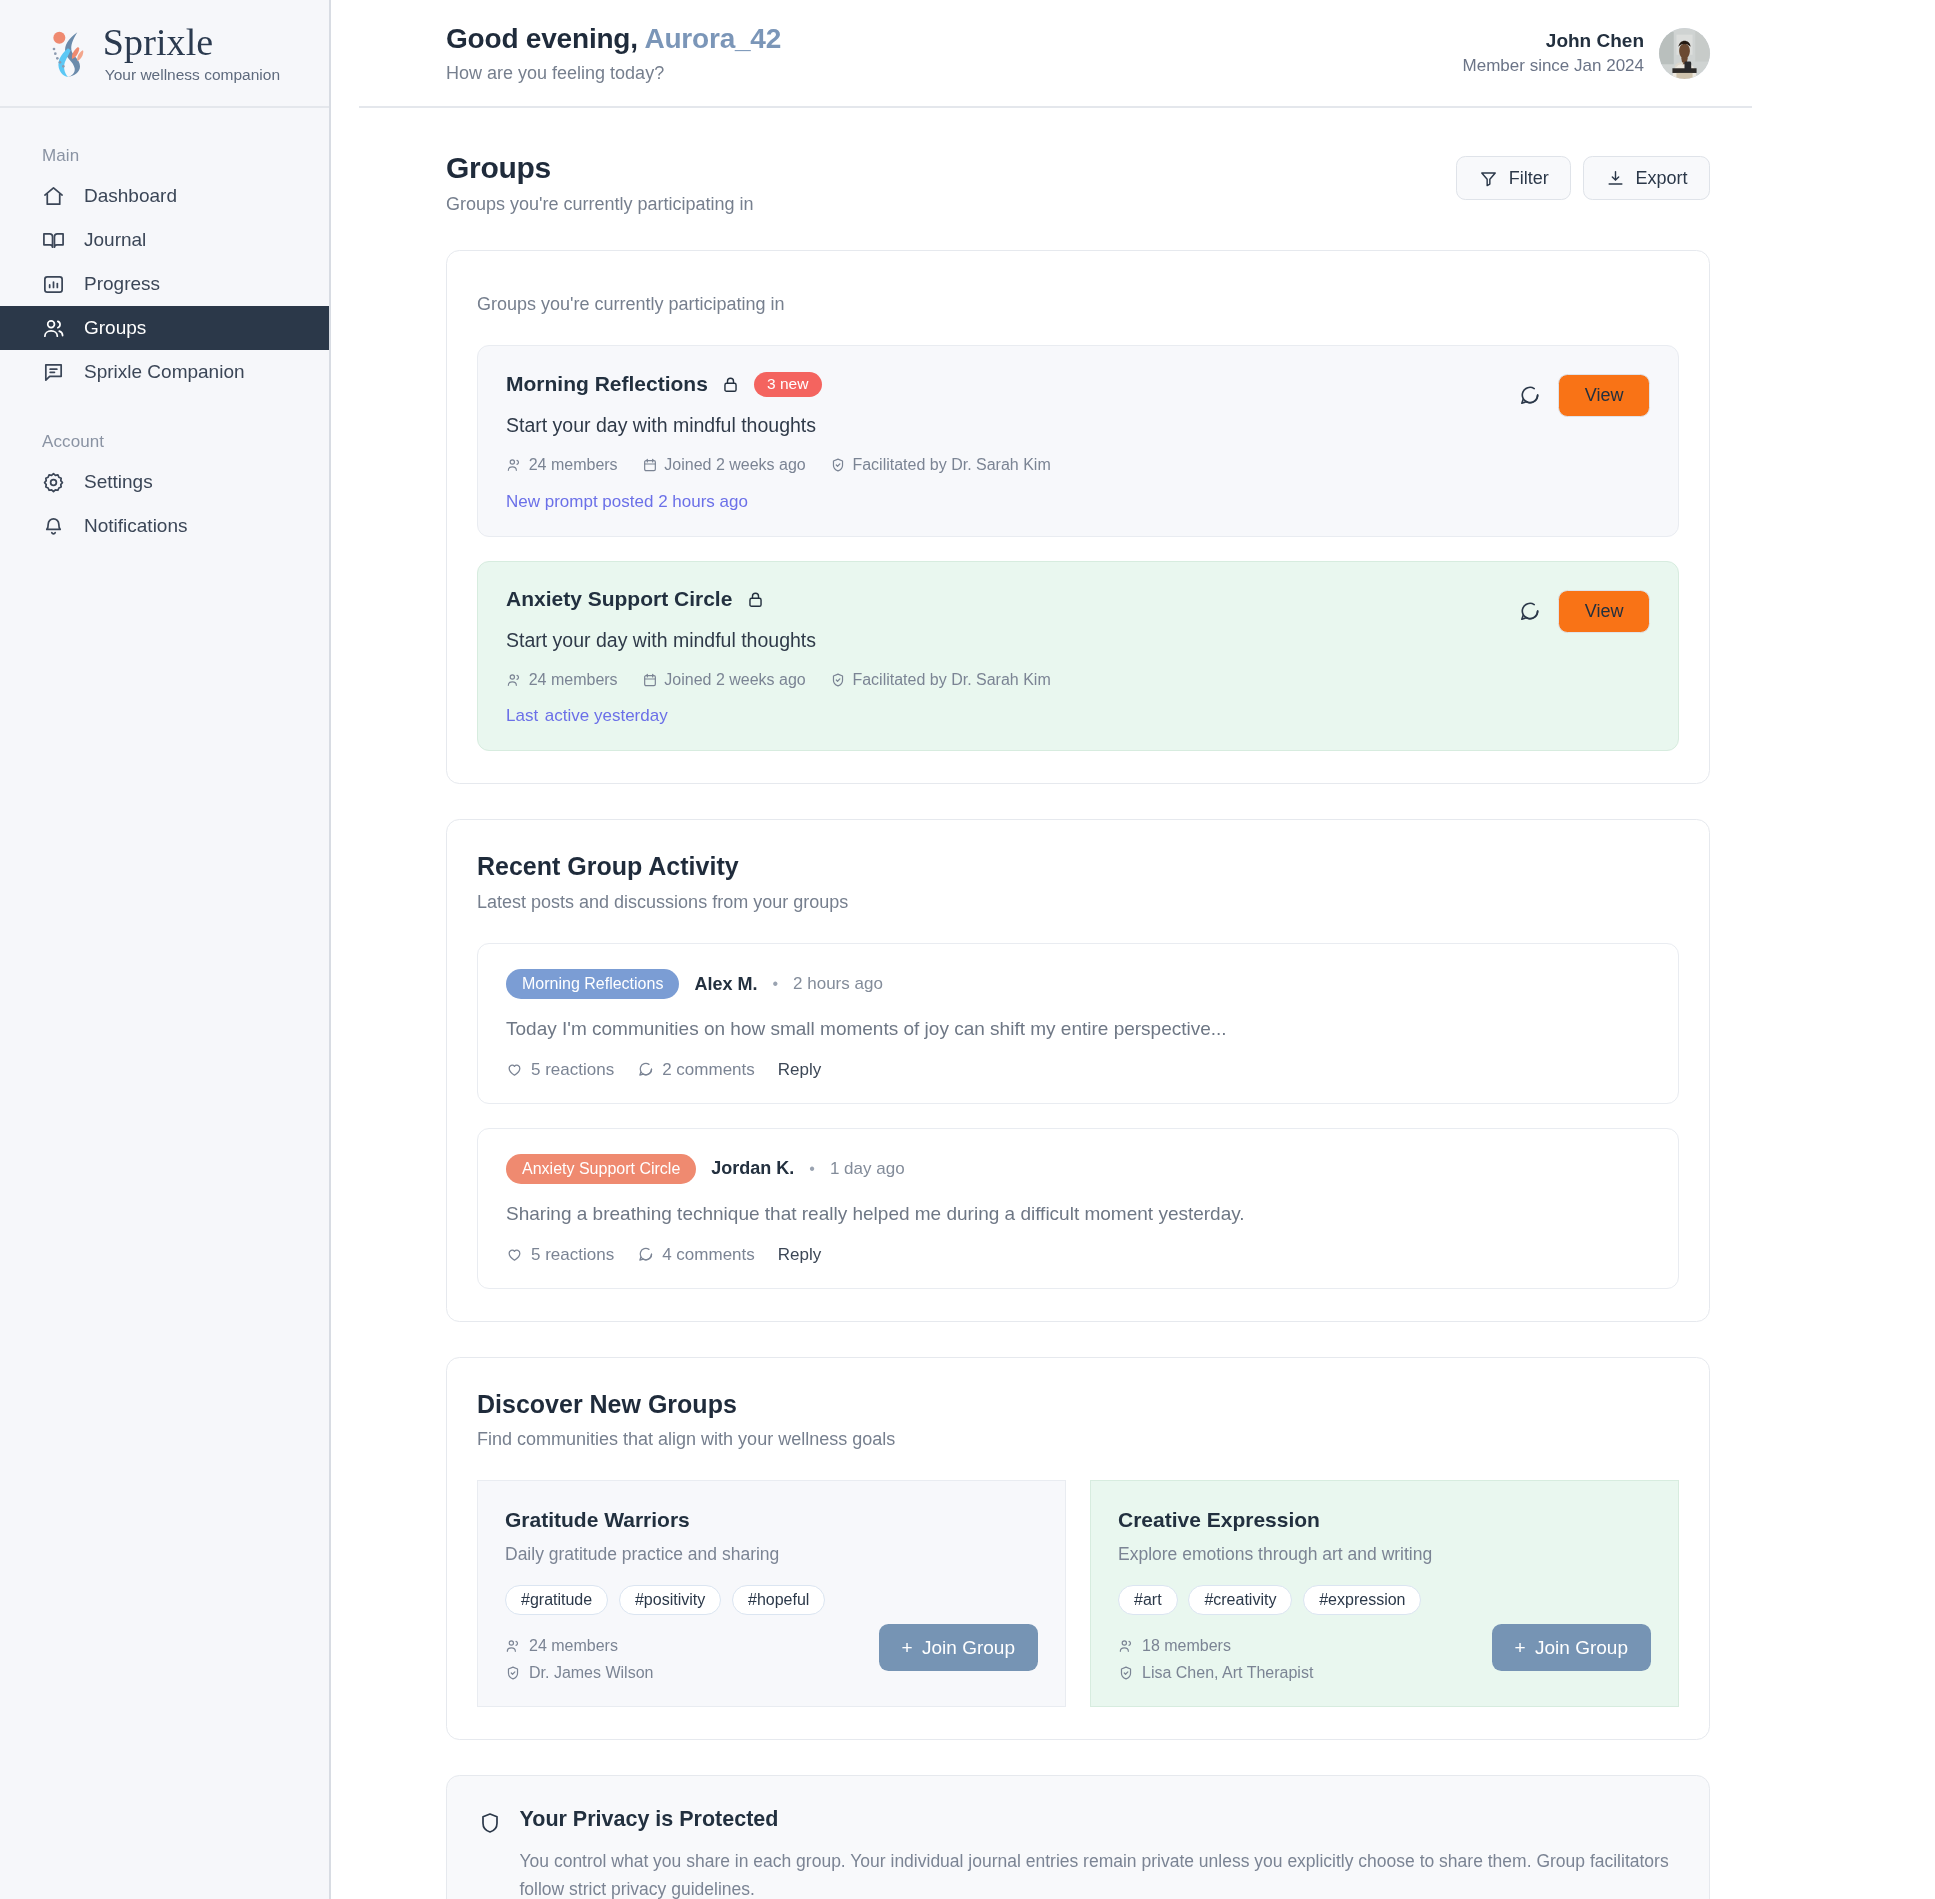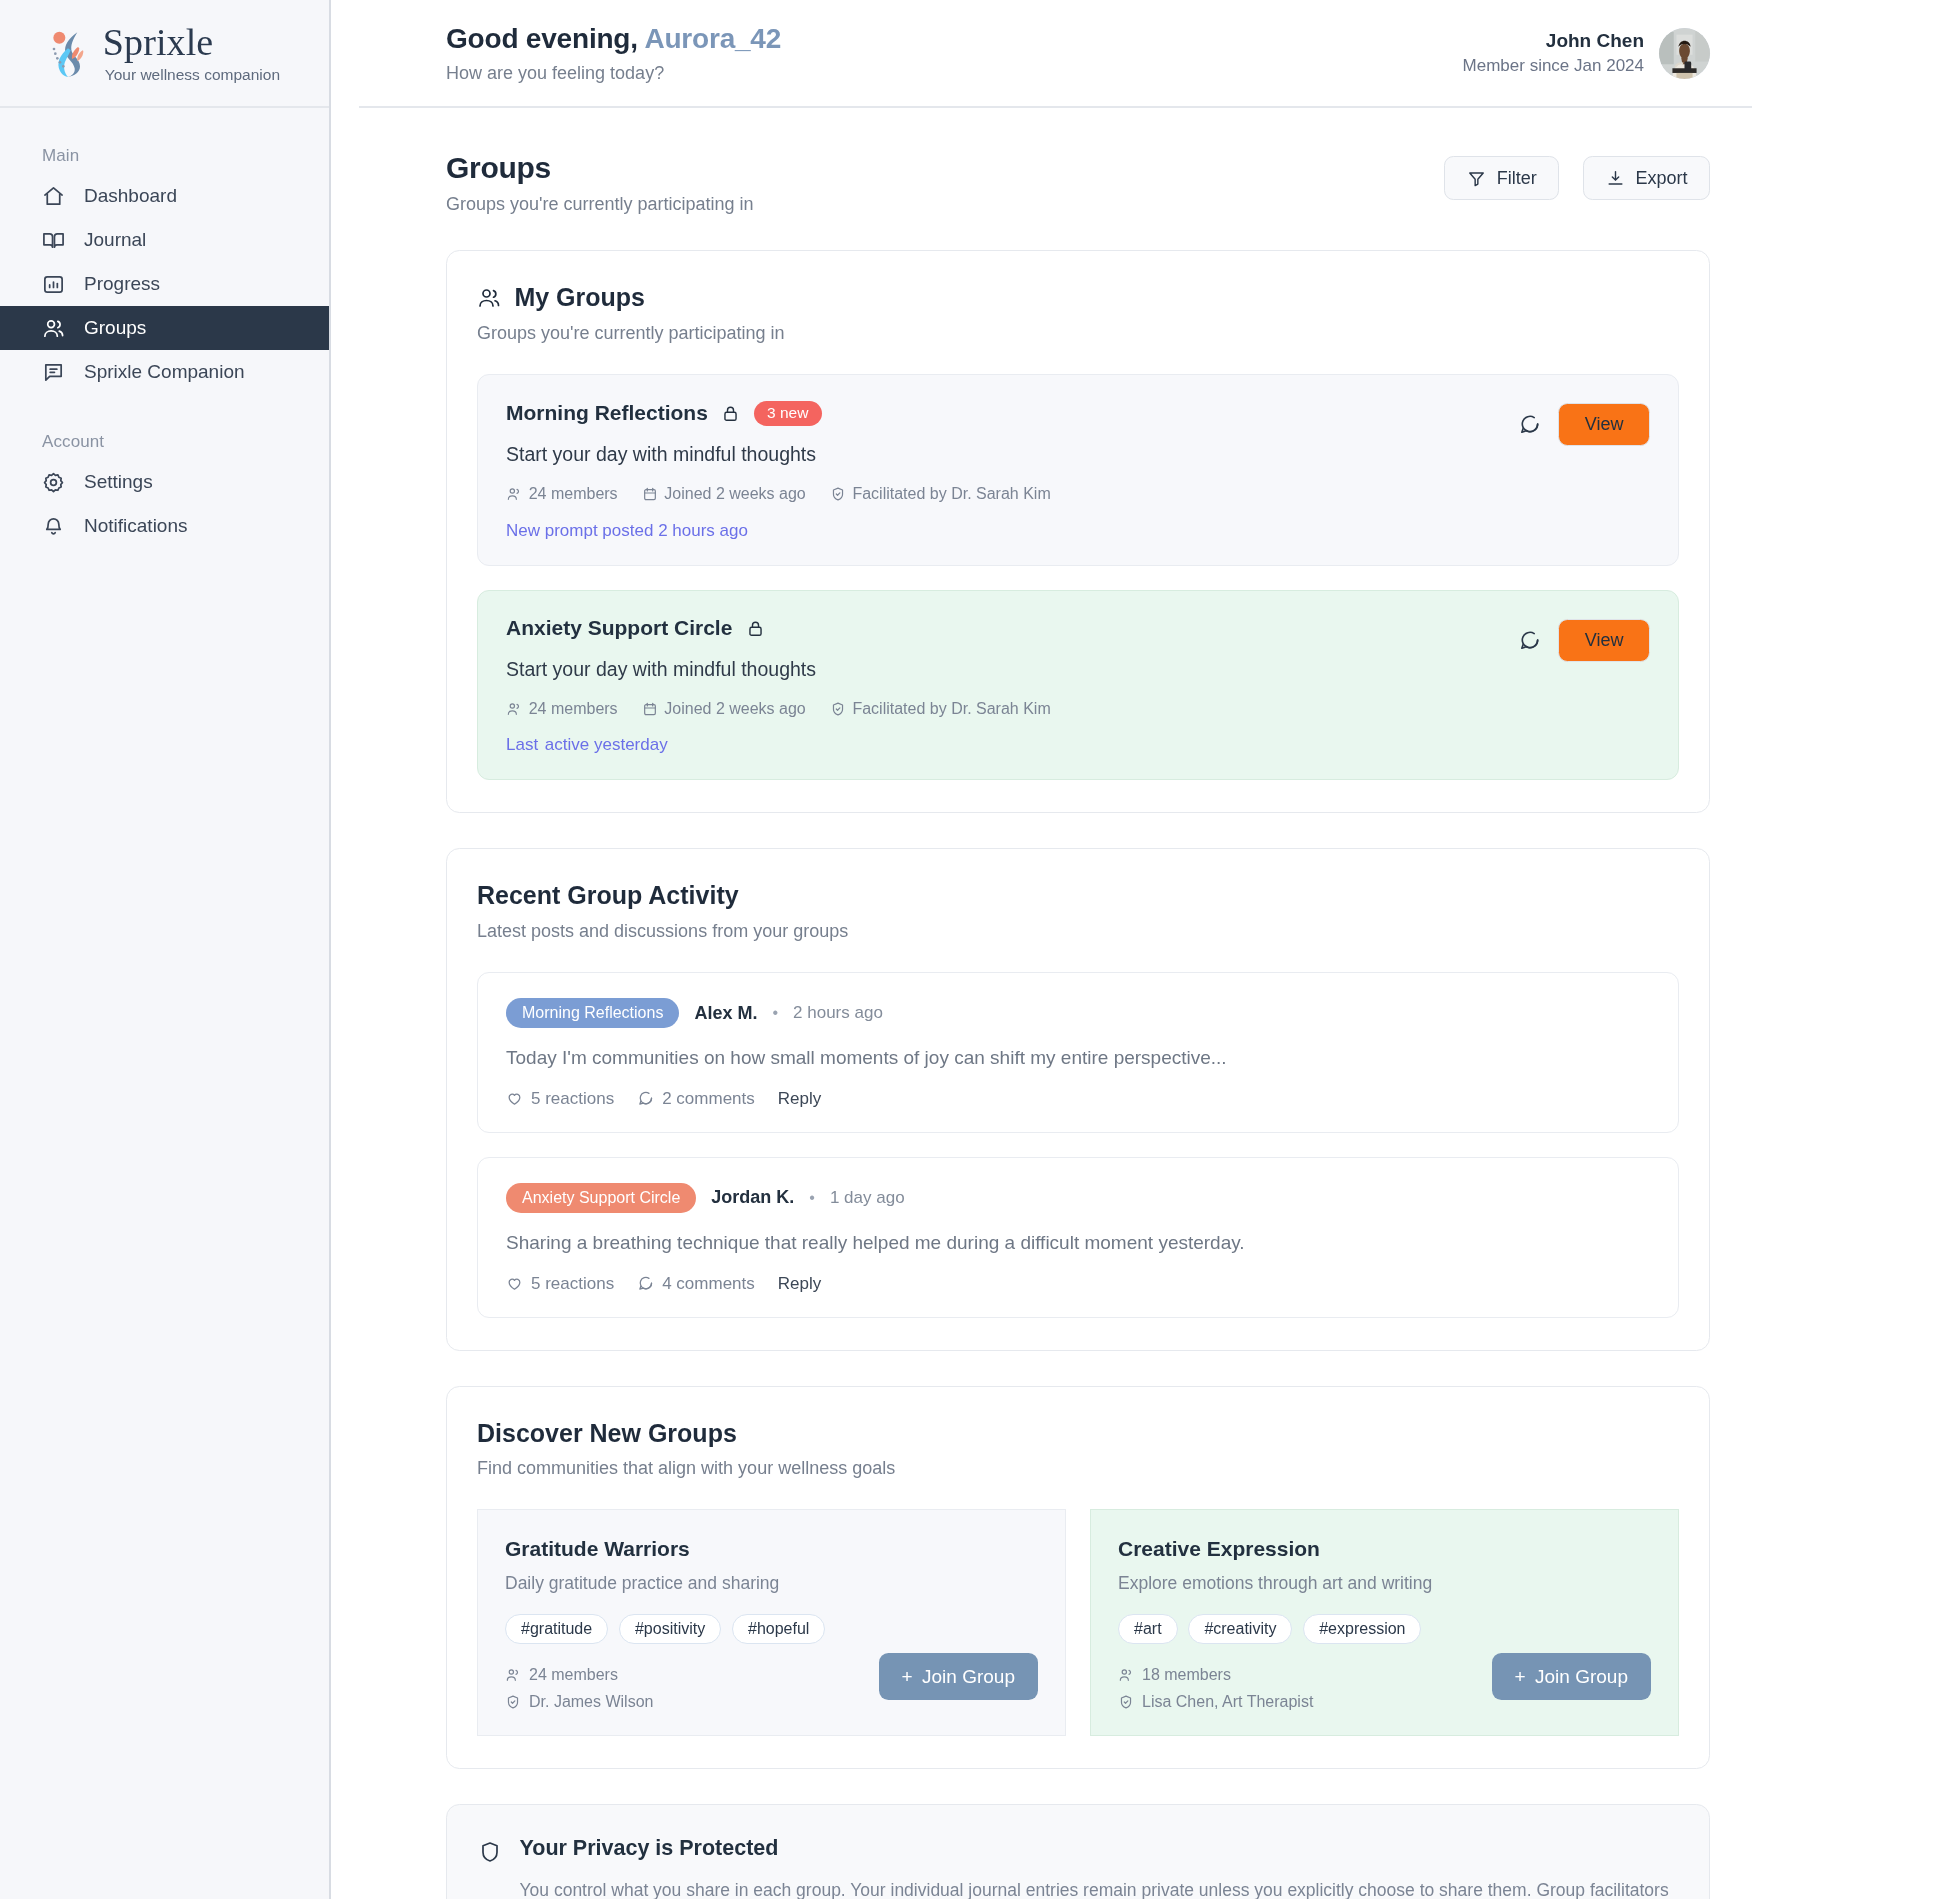--- a/index.html
+++ b/index.html
@@ -71,21 +71,21 @@
   .content { flex: 1 1 auto; overflow: hidden; padding: 43px 42px 0 87px; }
 
   .page-head { display: flex; align-items: flex-start; justify-content: space-between; }
   .page-title { font-size: 30px; font-weight: bold; color: #1f2b3b; letter-spacing: -0.3px; }
   .page-sub { font-size: 18px; color: #767f8e; margin-top: 9.4px; }
   .head-actions { display: flex; gap: 12px; padding-top: 5.4px; }
   .btn-ghost {
     display: inline-flex; align-items: center; gap: 10.8px;
     height: 44px; padding: 0 21.5px;
     background: #f8f9fb; border: 1.3px solid #dfe3e9; border-radius: 9.4px;
-    font-size: 18px; color: #2b3849; cursor: pointer; margin-left: 12px;
+    font-size: 18px; color: #2b3849; cursor: pointer;
   }
   .btn-ghost svg { width: 19px; height: 19px; display: block; }
 
   
   .panel {
     margin-top: 35px;
     border: 1.3px solid #e6e9ee; border-radius: 13.4px;
     background: #ffffff; padding: 32px 30px;
   }
   .panel-title { font-size: 25px; font-weight: bold; color: #1f2b3b; display: flex; align-items: center; gap: 13.4px; }
@@ -333,29 +333,20 @@
                 <path d="M12 3.5v10"></path>
                 <path d="M8 10l4 4 4-4"></path>
                 <path d="M4 19h16"></path>
               </svg>
             <span>Export</span>
           </button>
         </div>
       </div>
 
       <section class="panel">
-        <div class="panel-title">
-          <svg viewBox="0 0 24 24" fill="none" stroke="currentColor" stroke-width="1.7" stroke-linecap="round" stroke-linejoin="round">
-              <circle cx="9.5" cy="7.5" r="3.5"></circle>
-              <path d="M3 20c0-3.3 2.9-5.5 6.5-5.5S16 16.7 16 20"></path>
-              <path d="M16.5 4.6a3.5 3.5 0 0 1 0 6.6"></path>
-              <path d="M18 14.8c2.1.7 3.5 2.4 3.5 4.6"></path>
-            </svg>
-          <span>My Groups</span>
-        </div>
         <div class="panel-sub">Groups you're currently participating in</div>
 
         <div class="group-card">
           <div class="gc-left">
             <div class="gc-title-row">
               <span class="gc-title">Morning Reflections</span>
               <svg viewBox="0 0 24 24" fill="none" stroke="#24303f" stroke-width="1.8" stroke-linecap="round" stroke-linejoin="round">
                   <rect x="5" y="10.5" width="14" height="10" rx="2"></rect>
                   <path d="M8.2 10.5V7.8a3.8 3.8 0 0 1 7.6 0v2.7"></path>
                 </svg>

